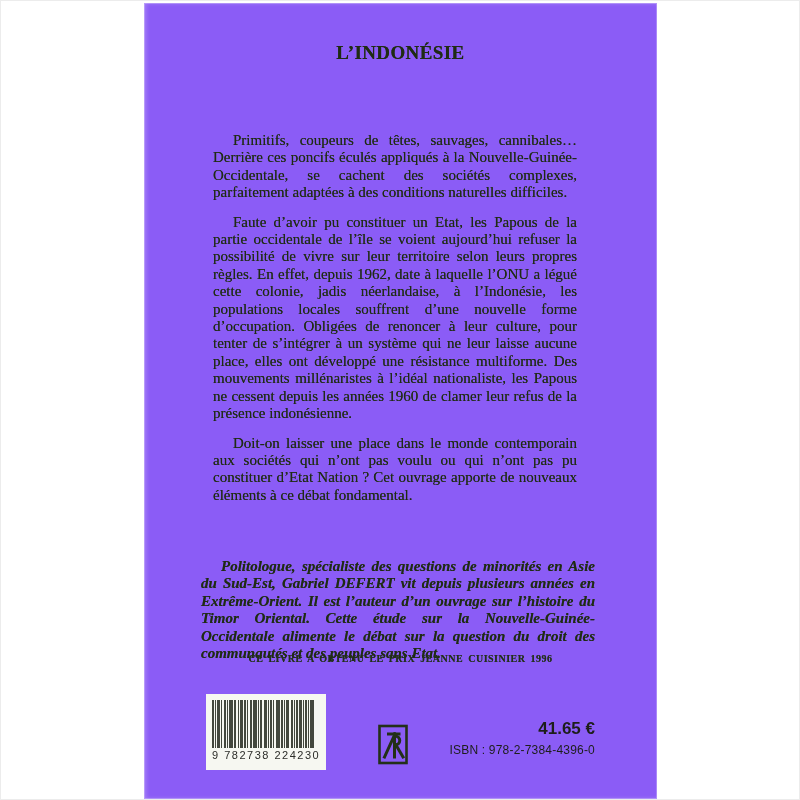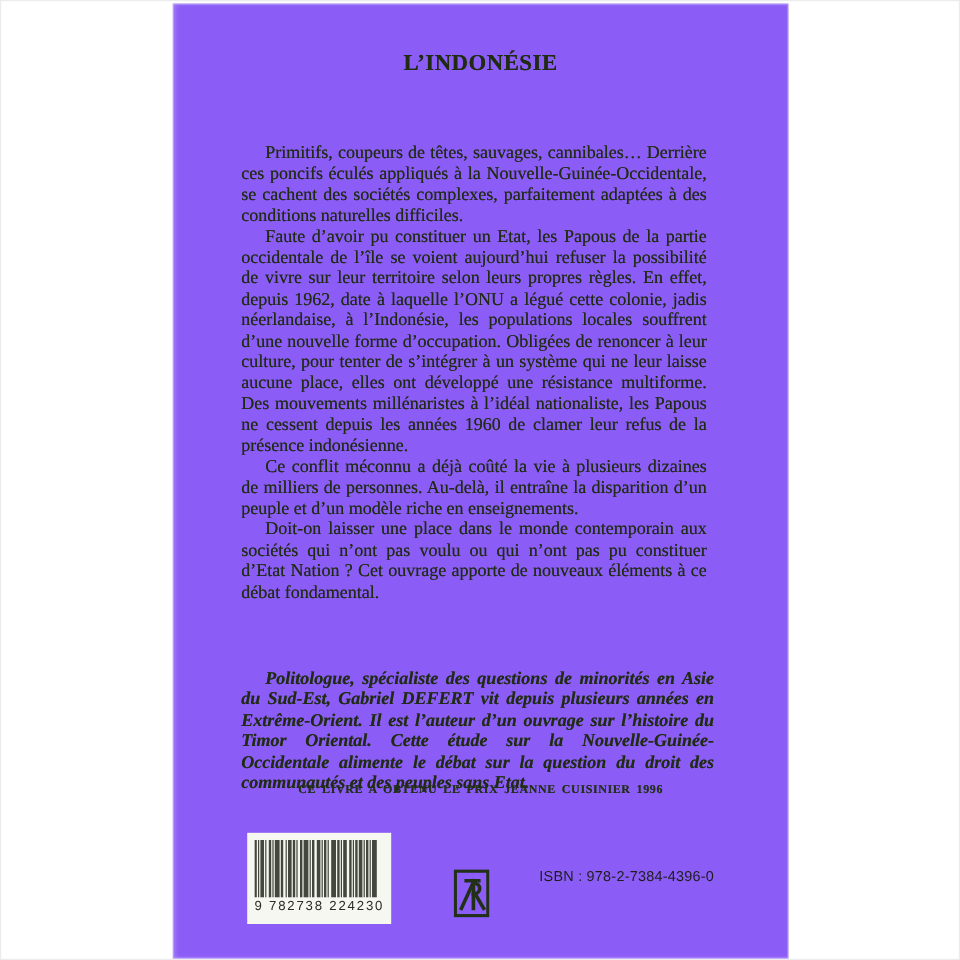--- a/index.html
+++ b/index.html
@@ -16,21 +16,21 @@
   .title{
     position:absolute;top:38px;left:0;width:100%;text-align:center;
     color:#1f2c13;font-weight:bold;font-size:19px;line-height:23px;
     letter-spacing:0.4px;text-shadow:0 0 0.4px rgba(31,44,19,0.85);
   }
   .body-text{
     position:absolute;top:117px;left:57px;width:388px;
     color:#1f2c13;font-size:15px;line-height:17.4px;text-align:justify;
     text-shadow:0 0 0.4px rgba(31,44,19,0.8);
   }
-  .body-text p{margin:0;text-indent:20px;}
+  .body-text p{margin:12px;text-indent:20px;}
   .bio{
     position:absolute;top:527px;left:57px;width:394px;
     color:#1f2c13;font-size:15px;line-height:17.4px;text-align:justify;
     font-style:italic;font-weight:bold;text-indent:20px;
     text-shadow:0 0 0.3px rgba(31,44,19,0.7);
     margin-top:28px;
   }
   .award{
     position:absolute;top:650px;left:0;width:100%;text-align:center;
     color:#22301a;font-size:10px;font-weight:bold;letter-spacing:0.5px;
@@ -61,21 +61,20 @@
 <div class="page">
   <div class="cover">
 
     <div class="title">
       <div>L’INDONÉSIE</div>
     </div>
 
     <div class="body-text">
       <p>Primitifs, coupeurs de têtes, sauvages, cannibales… Derrière ces poncifs éculés appliqués à la Nouvelle-Guinée-Occidentale, se cachent des sociétés complexes, parfaitement adaptées à des conditions naturelles difficiles.</p>
       <p>Faute d’avoir pu constituer un Etat, les Papous de la partie occidentale de l’île se voient aujourd’hui refuser la possibilité de vivre sur leur territoire selon leurs propres règles. En effet, depuis 1962, date à laquelle l’ONU a légué cette colonie, jadis néerlandaise, à l’Indonésie, les populations locales souffrent d’une nouvelle forme d’occupation. Obligées de renoncer à leur culture, pour tenter de s’intégrer à un système qui ne leur laisse aucune place, elles ont développé une résistance multiforme. Des mouvements millénaristes à l’idéal nationaliste, les Papous ne cessent depuis les années 1960 de clamer leur refus de la présence indonésienne.</p>
-      <p>Ce conflit méconnu a déjà coûté la vie à plusieurs dizaines de milliers de personnes. Au-delà, il entraîne la disparition d’un peuple et d’un modèle riche en enseignements.</p>
       <p>Doit-on laisser une place dans le monde contemporain aux sociétés qui n’ont pas voulu ou qui n’ont pas pu constituer d’Etat Nation ? Cet ouvrage apporte de nouveaux éléments à ce débat fondamental.</p>
     </div>
 
     <div class="bio">Politologue, spécialiste des questions de minorités en Asie du Sud-Est, Gabriel DEFERT vit depuis plusieurs années en Extrême-Orient. Il est l’auteur d’un ouvrage sur l’histoire du Timor Oriental. Cette étude sur la Nouvelle-Guinée-Occidentale alimente le débat sur la question du droit des communautés et des peuples sans Etat.</div>
 
     <div class="award">CE LIVRE A OBTENU LE PRIX JEANNE CUISINIER 1996</div>
 
     <div class="barcode-box">
       <div class="bars"><span style="width: 2px; margin-right: 1px;"></span><span style="width: 1px; margin-right: 1px;"></span><span style="width: 3px; margin-right: 1px;"></span><span style="width: 1px; margin-right: 2px;"></span><span style="width: 2px; margin-right: 1px;"></span><span style="width: 1px; margin-right: 1px;"></span><span style="width: 4px; margin-right: 1px;"></span><span style="width: 2px; margin-right: 2px;"></span><span style="width: 1px; margin-right: 1px;"></span><span style="width: 3px; margin-right: 1px;"></span><span style="width: 2px; margin-right: 1px;"></span><span style="width: 1px; margin-right: 2px;"></span><span style="width: 2px; margin-right: 1px;"></span><span style="width: 4px; margin-right: 1px;"></span><span style="width: 1px; margin-right: 1px;"></span><span style="width: 2px; margin-right: 2px;"></span><span style="width: 3px; margin-right: 1px;"></span><span style="width: 1px; margin-right: 1px;"></span><span style="width: 2px; margin-right: 1px;"></span><span style="width: 1px; margin-right: 2px;"></span><span style="width: 4px; margin-right: 1px;"></span><span style="width: 2px; margin-right: 1px;"></span><span style="width: 1px; margin-right: 1px;"></span><span style="width: 3px; margin-right: 2px;"></span><span style="width: 2px; margin-right: 1px;"></span><span style="width: 1px; margin-right: 1px;"></span><span style="width: 2px; margin-right: 1px;"></span><span style="width: 3px; margin-right: 1px;"></span><span style="width: 1px; margin-right: 1px;"></span><span style="width: 2px; margin-right: 1px;"></span><span style="width: 1px; margin-right: 1px;"></span><span style="width: 4px; margin-right: 0px;"></span></div>
       <div class="barcode-digits">9 782738 224230</div>
@@ -86,17 +85,18 @@
       <g stroke="#233019" stroke-width="3" fill="none" stroke-linecap="square">
         <path d="M6.5 34 L17 11"></path>
         <path d="M10.5 11 L21 11"></path>
         <path d="M16.5 11 L16.5 34"></path>
         <path d="M16.5 13 C23.5 13 23.5 22 16.5 22"></path>
         <path d="M18 22 L25 34"></path>
       </g>
     </svg>
 
     <div class="pricing">
+      <div class="price">41.65 €</div>
       <div class="isbn">ISBN : 978-2-7384-4396-0</div>
     </div>
 
   </div>
 </div>
 
 </body></html>

